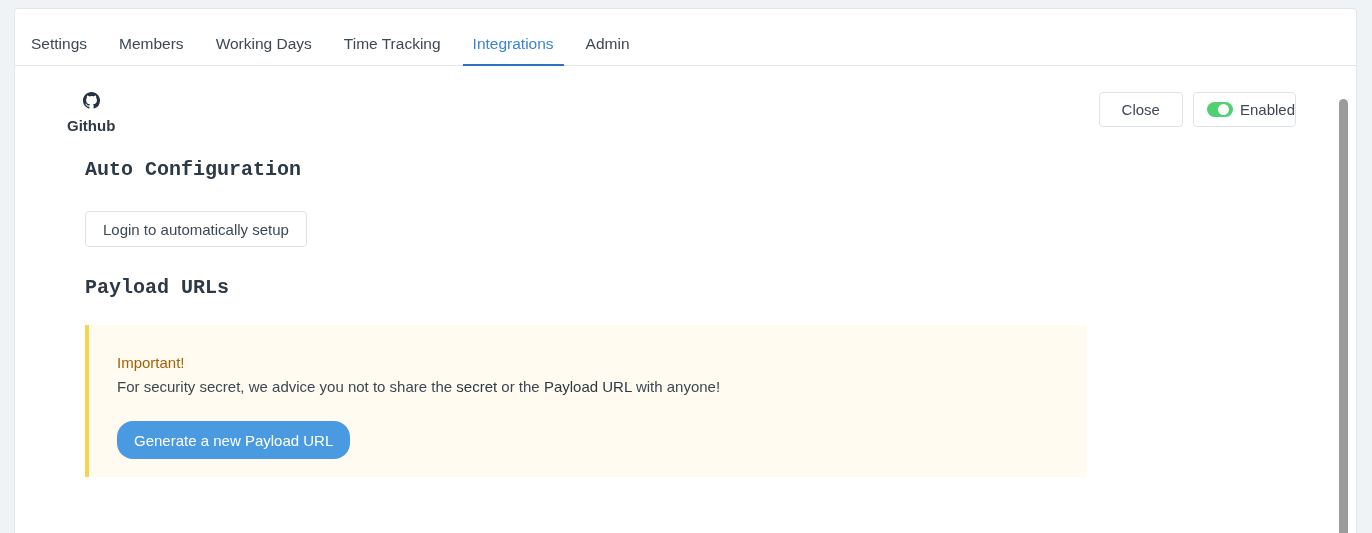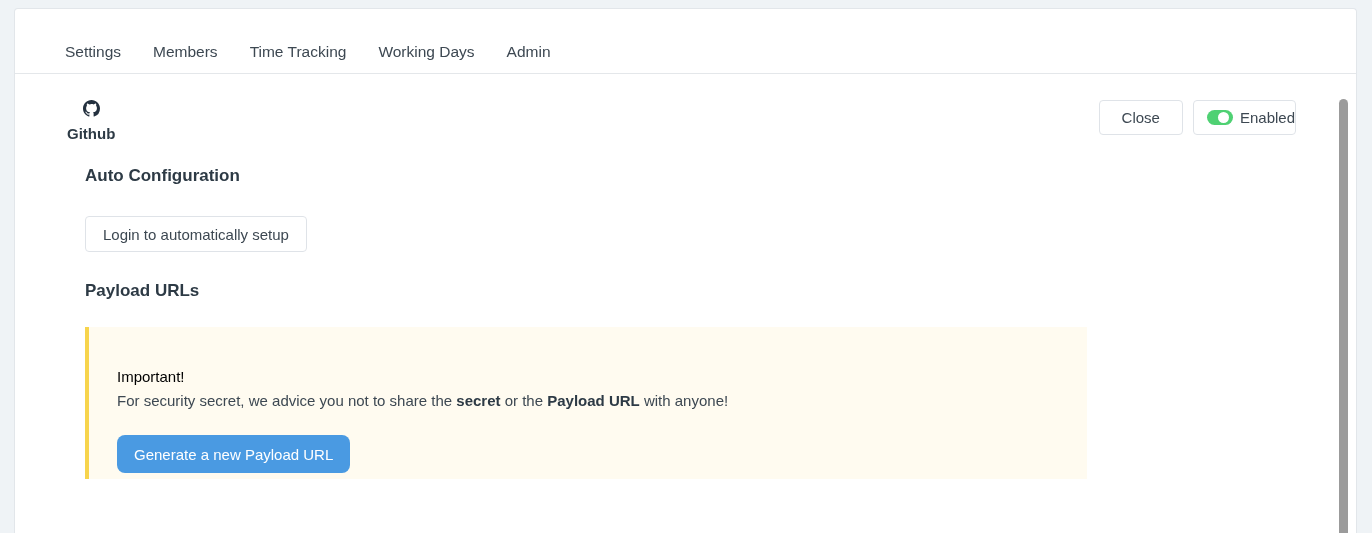--- a/index.html
+++ b/index.html
@@ -29,25 +29,23 @@
     border: 1px solid #e2e6ea;
     border-bottom: none;
     border-radius: 4px 4px 0 0;
     overflow: hidden;
   }
 
   
   .tabbar {
     position: relative;
     height: 57px;
-    padding-left: 34px;
     display: flex;
     align-items: flex-end;
     border-bottom: 1px solid #e4e7ea;
-    margin-top: 8px;
   }
   .tab {
     position: relative;
     padding: 0 16px 14px 16px;
     font-size: 15.5px;
     color: #3d4852;
     line-height: 1;
     cursor: pointer;
     white-space: nowrap;
     background: none;
@@ -127,23 +125,24 @@
     left: 11px;
     width: 11px;
     height: 11px;
     border-radius: 50%;
     background: #ffffff;
   }
 
   .section-title {
     margin: 24px 0 0 0;
     padding-left: 36px;
-    font-size: 17px;
+    font-size: 20px;
     font-weight: bold;
     color: #2d3a45;
+    font-family: Liberation Mono, monospace;
   }
 
   .body-text {
     margin: 19px 0 0 0;
     padding-left: 36px;
     max-width: 1022px;
     font-size: 15px;
     line-height: 26px;
     color: #4a5b6b;
   }
@@ -167,37 +166,36 @@
   .alert {
     margin: 26px 0 0 36px;
     width: 1002px;
     min-height: 152px;
     background: #fffbf0;
     border-left: 4px solid #f7d44c;
     padding: 26px 0 0 28px;
   }
   .alert-line1 {
     font-size: 15px;
-    color: #000000;
+    color: #a16207;
     line-height: 24px;
-    margin-top: 12px;
   }
   .alert-line2 {
     font-size: 15px;
     color: #3d4852;
     line-height: 24px;
   }
-  .alert-line2 b { font-weight: bold; color: #2d3a45; }
+  .alert-line2 b { font-weight: normal; color: #2d3a45; }
 
   .btn-primary {
     margin-top: 22px;
     height: 38px;
     padding: 0 17px;
     border: none;
-    border-radius: 8px;
+    border-radius: 16px;
     background: #4a9ae2;
     color: #ffffff;
     font-size: 15px;
     font-family: "Liberation Sans", sans-serif;
     cursor: pointer;
   }
 
   
   .scrollbar-track {
     position: absolute;
@@ -219,22 +217,23 @@
 </head>
 <body>
 
 <div class="page-bg"></div>
 
 <div class="card">
 
   <div class="tabbar">
     <button class="tab">Settings</button>
     <button class="tab">Members</button>
+    <button class="tab">Working Days</button>
     <button class="tab">Time Tracking</button>
-    <button class="tab">Working Days</button>
+    <button class="tab active">Integrations</button>
     <button class="tab">Admin</button>
   </div>
 
   <div class="content">
 
     
     <div class="panel-head">
       <div class="panel-title">
         <span>
           <svg class="gh-icon" width="17" height="17" viewBox="0 0 16 16" aria-hidden="true">

